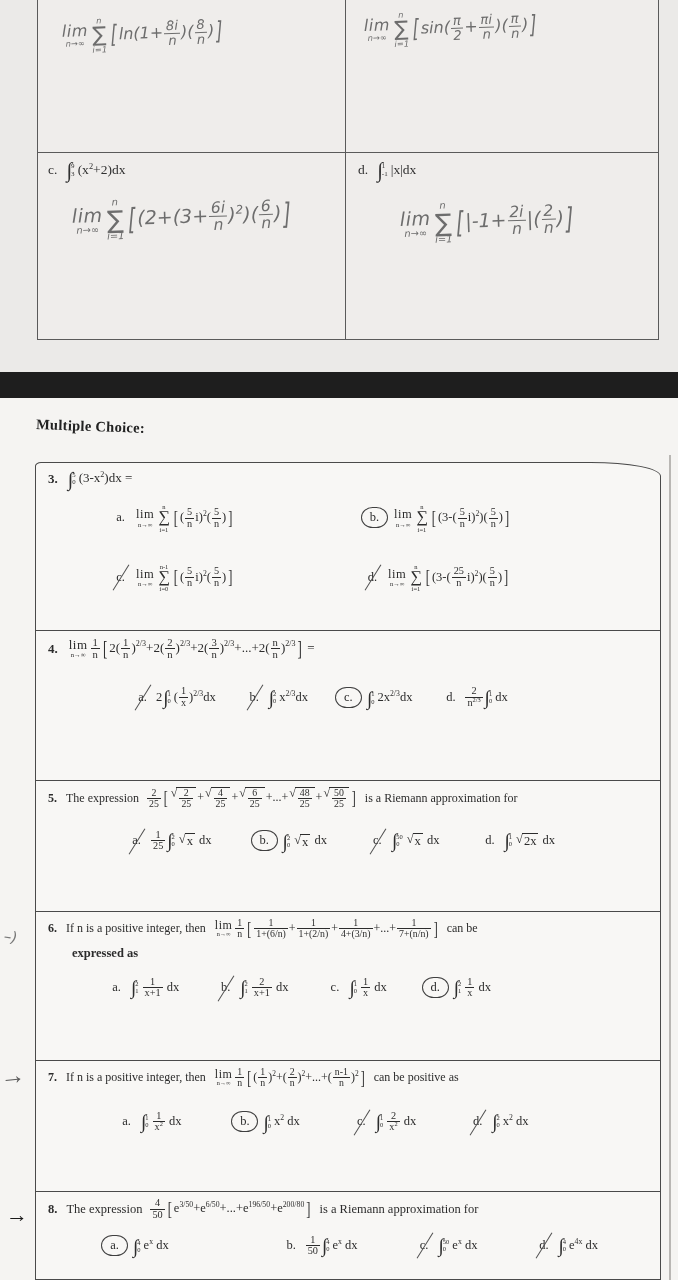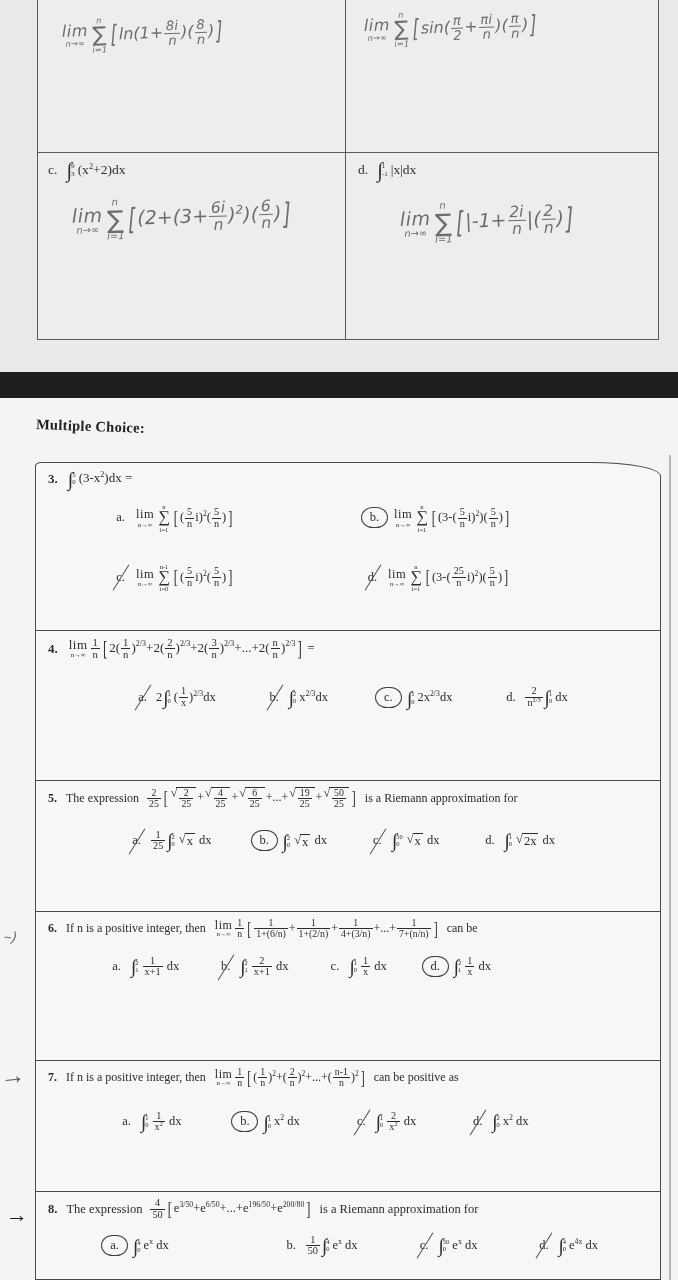--- a/index.html
+++ b/index.html
@@ -40,21 +40,21 @@
   .ptext{white-space:nowrap}
   .contline{margin:6px 0 0 24px;font-weight:700}
   .row5 .stemline{font-size:12px}
   .row6 .stemline{font-size:12px}
   .row7 .stemline{font-size:12px}
   .row8 .stemline{font-size:12.5px}
   .row6 .contline{font-size:12.5px}
   
   .optgrid{display:grid;grid-template-columns:252px auto;row-gap:30px;padding-left:66px;margin-top:14px}
   .optrow{display:flex;align-items:center;padding-left:88px}
-  .row4 .optrow{margin-top:26px;gap:52px}
+  .row4 .optrow{margin-top:26px;gap:32px}
   .row5 .optrow{margin-top:20px;gap:44px;padding-left:82px}
   .row6 .optrow{margin-top:16px;gap:40px;padding-left:62px}
   .row7 .optrow{margin-top:22px;gap:55px;padding-left:72px}
   .row8 .optrow{margin-top:14px;gap:60px;padding-left:58px}
   .row8 .opt:nth-child(1){margin-right:56px}
   .opt{white-space:nowrap;font-size:12.5px}
   .optletter{display:inline-block;position:relative;margin-right:7px;min-width:13px;text-align:center}
   .optletter.circled{border:1.4px solid #3f3f3f;border-radius:50% / 58%;padding:2px 6px;margin-left:-5px;margin-right:4px}
   .optletter.crossed::after{content:"";position:absolute;left:-8px;top:52%;width:30px;
         border-top:1.6px solid #4f4f4f;transform:rotate(-58deg)}
@@ -339,21 +339,21 @@
                   </span></span>
               </span>+<span class="msqrt">
                 <span class="mrad">√</span>
                 <span class="mbar"><span class="mf">
                     <span class="mfn">6</span>
                     <span class="mfd">25</span>
                   </span></span>
               </span>+...+<span class="msqrt">
                 <span class="mrad">√</span>
                 <span class="mbar"><span class="mf">
-                    <span class="mfn">19</span>
+                    <span class="mfn">48</span>
                     <span class="mfd">25</span>
                   </span></span>
               </span>+<span class="msqrt">
                 <span class="mrad">√</span>
                 <span class="mbar"><span class="mf">
                     <span class="mfn">50</span>
                     <span class="mfd">25</span>
                   </span></span>
               </span><span class="mbk">]</span></span>
           <span class="ptext">is a Riemann approximation for</span>
@@ -423,20 +423,21 @@
                 <span class="mfd">1+(2/n)</span>
               </span>+<span class="mf">
                 <span class="mfn">1</span>
                 <span class="mfd">4+(3/n)</span>
               </span>+...+<span class="mf">
                 <span class="mfn">1</span>
                 <span class="mfd">7+(n/n)</span>
               </span><span class="mbk">]</span></span>
           <span class="ptext">can be</span>
         </div>
+        <div class="contline">expressed as</div>
         <div class="optrow">
           <div class="opt"><span class="optletter">a.</span><span class="mx"><span class="mint">
                   <span class="misign">∫</span>
                   <span class="milims">
                     <span>2</span>
                     <span>1</span>
                   </span>
                 </span><span class="mf">
                   <span class="mfn">1</span>
                   <span class="mfd">x+1</span>

